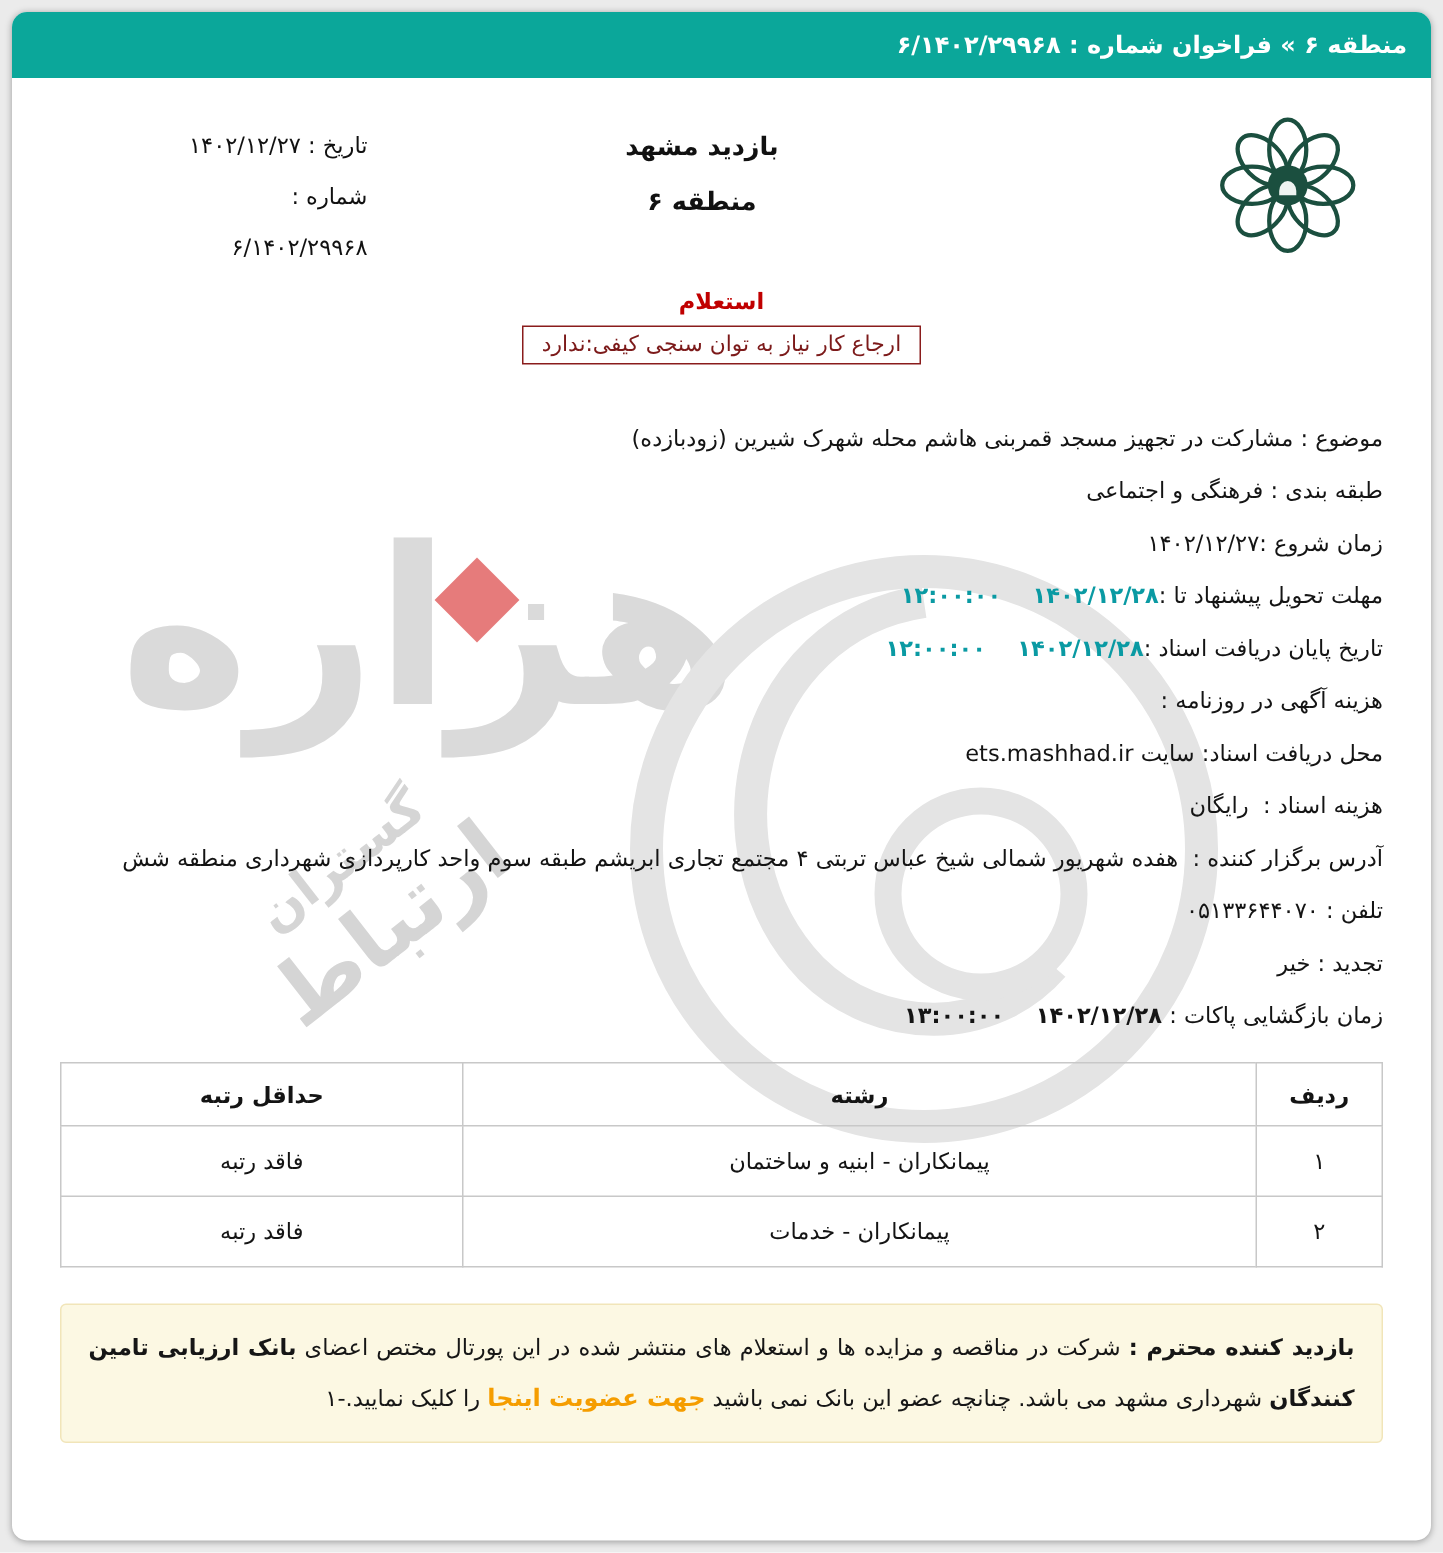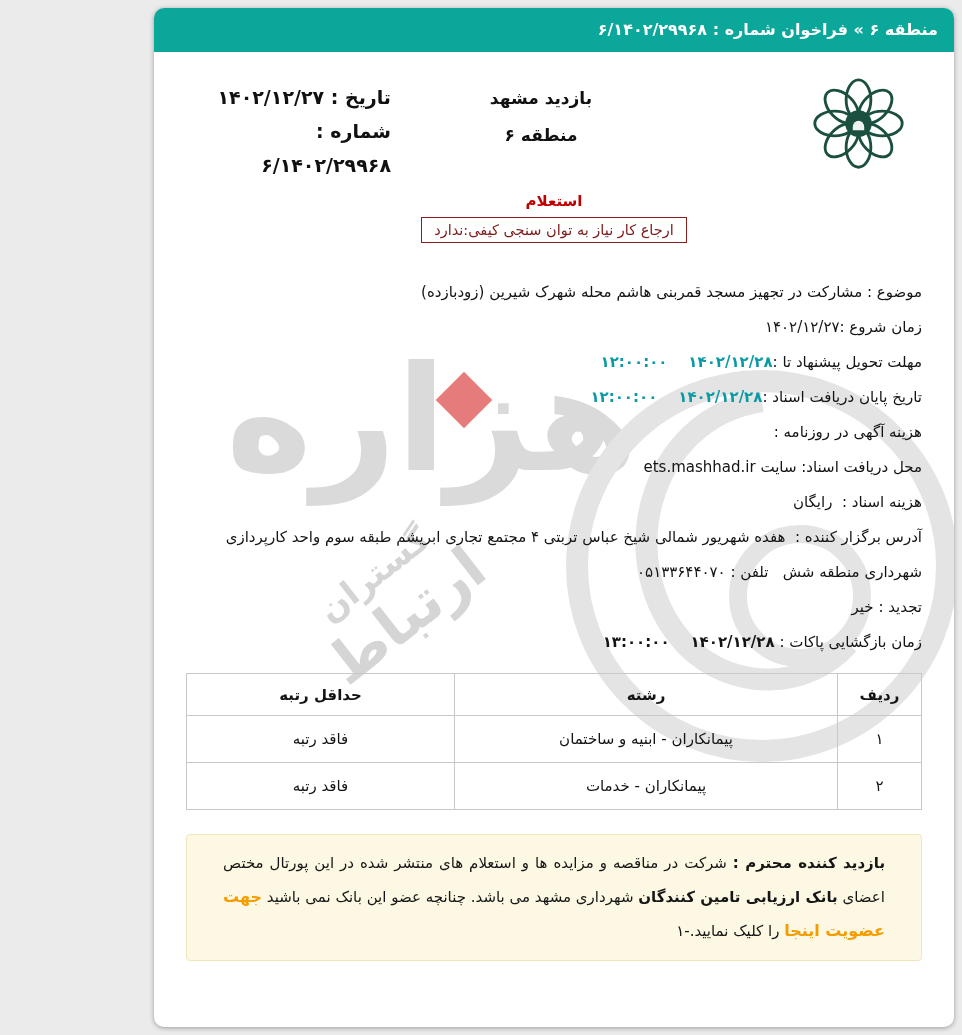--- a/index.html
+++ b/index.html
@@ -1,19 +1,19 @@
 <!DOCTYPE html>
 <html lang="fa" dir="rtl"><head>
 <meta charset="utf-8">
 <style>
   *{box-sizing:border-box;margin:0;padding:0}
   html,body{width:962px;height:1035px}
   body{background:#ebebeb;font-family:"DejaVu Sans",sans-serif;direction:rtl;overflow:hidden}
 
-  .card{position:relative;width:800px;height:1019px;margin:8px;background:#fff;
+  .card{position:relative;width:946px;height:1019px;margin:8px;background:#fff;
         border-radius:10px;box-shadow:0 1px 5px rgba(0,0,0,.35);overflow:hidden}
 
   .top-bar{height:44px;background:#0ba79a;color:#fff;font-weight:700;font-size:16px;
            line-height:44px;padding:0 16px;text-align:right}
 
   
   .watermark{position:absolute;inset:0;z-index:1;pointer-events:none}
   .wm-word{position:absolute;top:338px;left:72px;font-size:146px;font-weight:700;
            color:#dadada;line-height:1;letter-spacing:2px}
   .wm-diamond{position:absolute;top:372px;left:290px;width:40px;height:40px;
@@ -24,21 +24,21 @@
   .wm-s2{font-size:58px}
   .wm-ring{position:absolute;top:348px;left:398px}
 
   
   .content{position:relative;z-index:2;padding:0 32px}
 
   .doc-header{display:flex;align-items:flex-start;margin-top:24px}
   .logo-wrap{width:95px;margin-right:16px}
   .org-block{flex:1;text-align:center;font-weight:700;font-size:17px;line-height:37px;
              margin-right:120px;padding-top:4px;color:#111}
-  .meta-block{width:205px;font-weight:700;font-size:19px;line-height:34px;
+  .meta-block{width:205px;font-weight:400;font-size:15px;line-height:34px;
               padding-top:4px;color:#111}
 
   .doc-type{margin-top:10px;text-align:center;color:#c00000;font-weight:700;font-size:15px}
   .referral-wrap{margin-top:7px;text-align:center}
   .referral-box{display:inline-block;border:1px solid #8a1c1c;color:#7c1a1a;
                 padding:4px 12px;font-size:14.5px}
 
   .details{margin-top:32px;font-size:15px;color:#141414}
   .detail-row{line-height:35px}
   .val{white-space:pre-wrap}
@@ -50,21 +50,21 @@
 
   .fields-table{width:100%;margin-top:13px;border-collapse:collapse;font-size:15px;color:#141414}
   .fields-table th,.fields-table td{border:1px solid #c8c8c8}
   .fields-table th{height:42px;font-weight:700}
   .fields-table td{height:47px}
   .h-no,.t-no{text-align:center;width:84px}
   .h-field,.t-field{text-align:center;padding:0 12px}
   .h-rank,.t-rank{text-align:center;width:268px}
 
   .notice{margin-top:24px;background:#fcf8e3;border:1px solid #f1e5b9;border-radius:4px;
-          padding:12px 36px;font-size:15px;line-height:33px;text-align:justify;color:#161616}
+          padding:12px 18px;font-size:15px;line-height:33px;text-align:justify;color:#161616}
   .n-bold{font-weight:700}
   .n-link{color:#f59d00;font-weight:700;font-size:16px;cursor:pointer}
 </style>
 </head>
 <body>
 
 <div class="card">
 
   <div class="top-bar">
     <span>منطقه ۶ » فراخوان شماره : ۶/۱۴۰۲/۲۹۹۶۸</span>
@@ -115,20 +115,21 @@
     </div>
 
     <div class="doc-type">استعلام</div>
 
     <div class="referral-wrap">
       <div class="referral-box">ارجاع کار نیاز به توان سنجی کیفی:ندارد</div>
     </div>
 
     <div class="details">
       <div class="detail-row"><span class="lbl">موضوع :</span> <span class="val">مشارکت در تجهیز مسجد قمربنی هاشم محله شهرک شیرین (زودبازده)</span></div>
+      <div class="detail-row"><span class="lbl">طبقه بندی :</span> <span class="val">فرهنگی و اجتماعی</span></div>
       <div class="detail-row"><span class="lbl">زمان شروع :</span><span class="val">۱۴۰۲/۱۲/۲۷</span></div>
       <div class="detail-row"><span class="lbl">مهلت تحویل پیشنهاد تا :</span><span class="val teal">۱۴۰۲/۱۲/۲۸    ۱۲:۰۰:۰۰</span></div>
       <div class="detail-row"><span class="lbl">تاریخ پایان دریافت اسناد :</span><span class="val teal">۱۴۰۲/۱۲/۲۸    ۱۲:۰۰:۰۰</span></div>
       <div class="detail-row"><span class="lbl">هزینه آگهی در روزنامه :</span> <span class="val"></span></div>
       <div class="detail-row"><span class="lbl">محل دریافت اسناد: سایت</span> <span class="val">ets.mashhad.ir</span></div>
       <div class="detail-row"><span class="lbl">هزینه اسناد :</span><span class="val">  رایگان</span></div>
       <div class="detail-row"><span class="lbl">آدرس برگزار کننده :</span><span class="val">  هفده شهریور شمالی شیخ عباس تربتی ۴ مجتمع تجاری ابریشم طبقه سوم واحد کارپردازی شهرداری منطقه شش   تلفن : ۰۵۱۳۳۶۴۴۰۷۰</span></div>
       <div class="detail-row"><span class="lbl">تجدید :</span> <span class="val">خیر</span></div>
       <div class="detail-row"><span class="lbl">زمان بازگشایی پاکات :</span> <span class="val strong">۱۴۰۲/۱۲/۲۸    ۱۳:۰۰:۰۰</span></div>
     </div>

